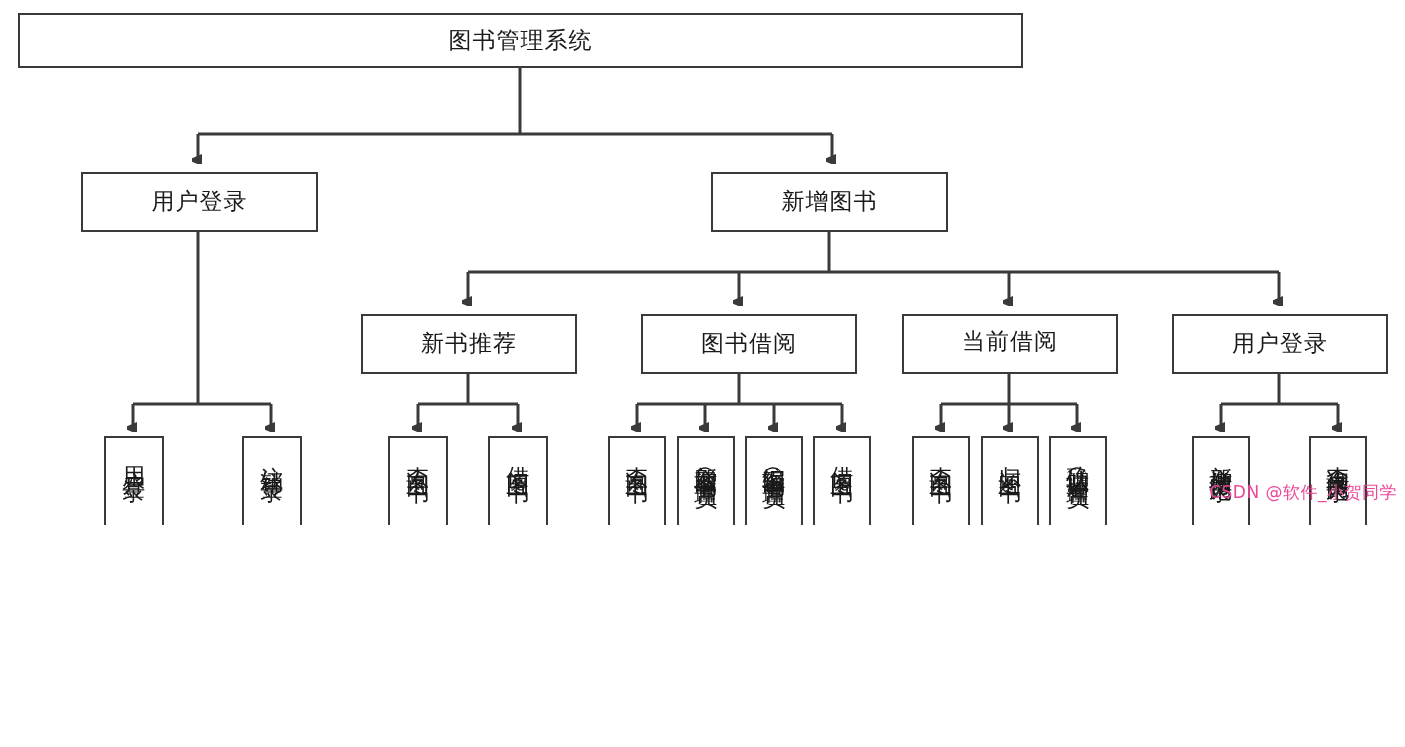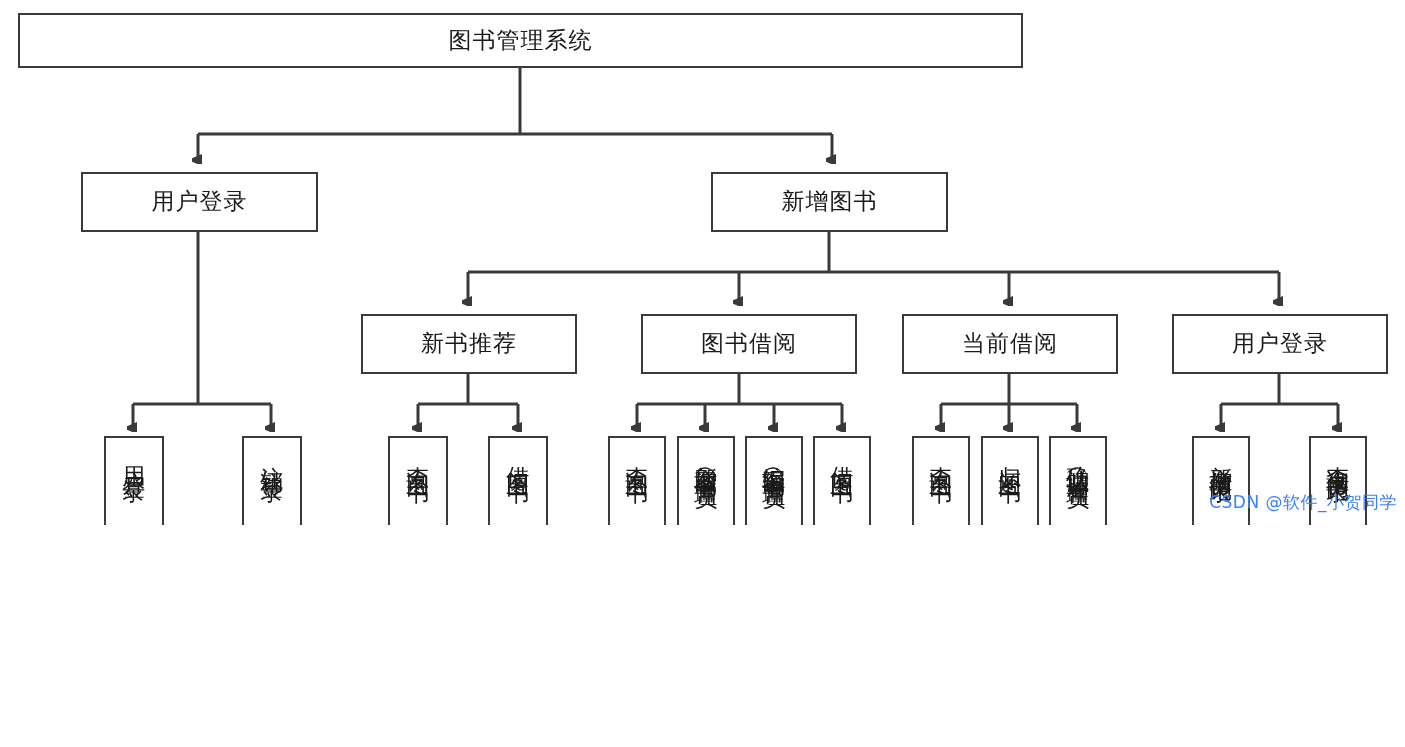--- a/index.html
+++ b/index.html
@@ -59,23 +59,23 @@
     position: absolute;
     left: 0;
     top: 0;
     width: 1405px;
     height: 747px;
     pointer-events: none;
   }
   .watermark {
     position: absolute;
     right: 8px;
-    bottom: 11px;
+    bottom: 21px;
     font-size: 17px;
-    color: #3b82f6;
+    color: #ec4899;
     letter-spacing: 0.5px;
     white-space: nowrap;
     font-family: "DejaVu Sans", "Liberation Sans", sans-serif;
   }
 </style>
 </head>
 <body>
 
 <div id="canvas">
 
@@ -143,21 +143,21 @@
   </div>
 
   <div class="node h-node" style="left:361px; top:314px; width:216px; height:60px;">
     <span class="node-label">新书推荐</span>
   </div>
 
   <div class="node h-node" style="left:633px; top:314px; width:216px; height:60px;margin-left:8px;">
     <span class="node-label">图书借阅</span>
   </div>
 
-  <div class="node h-node" style="left:902px; top:314px; width:216px; height:60px;">
+  <div class="node h-node" style="left:902px; top:314px; width:216px; height:60px;font-family:Liberation Mono, monospace;">
     <span class="node-label">当前借阅</span>
   </div>
 
   <div class="node h-node" style="left:1172px; top:314px; width:216px; height:60px;">
     <span class="node-label">用户登录</span>
   </div>
 
   <div class="node leaf" style="left:104px; top:436px; width:60px; height:298px;">
     <span class="node-label">用户登录</span>
   </div>

